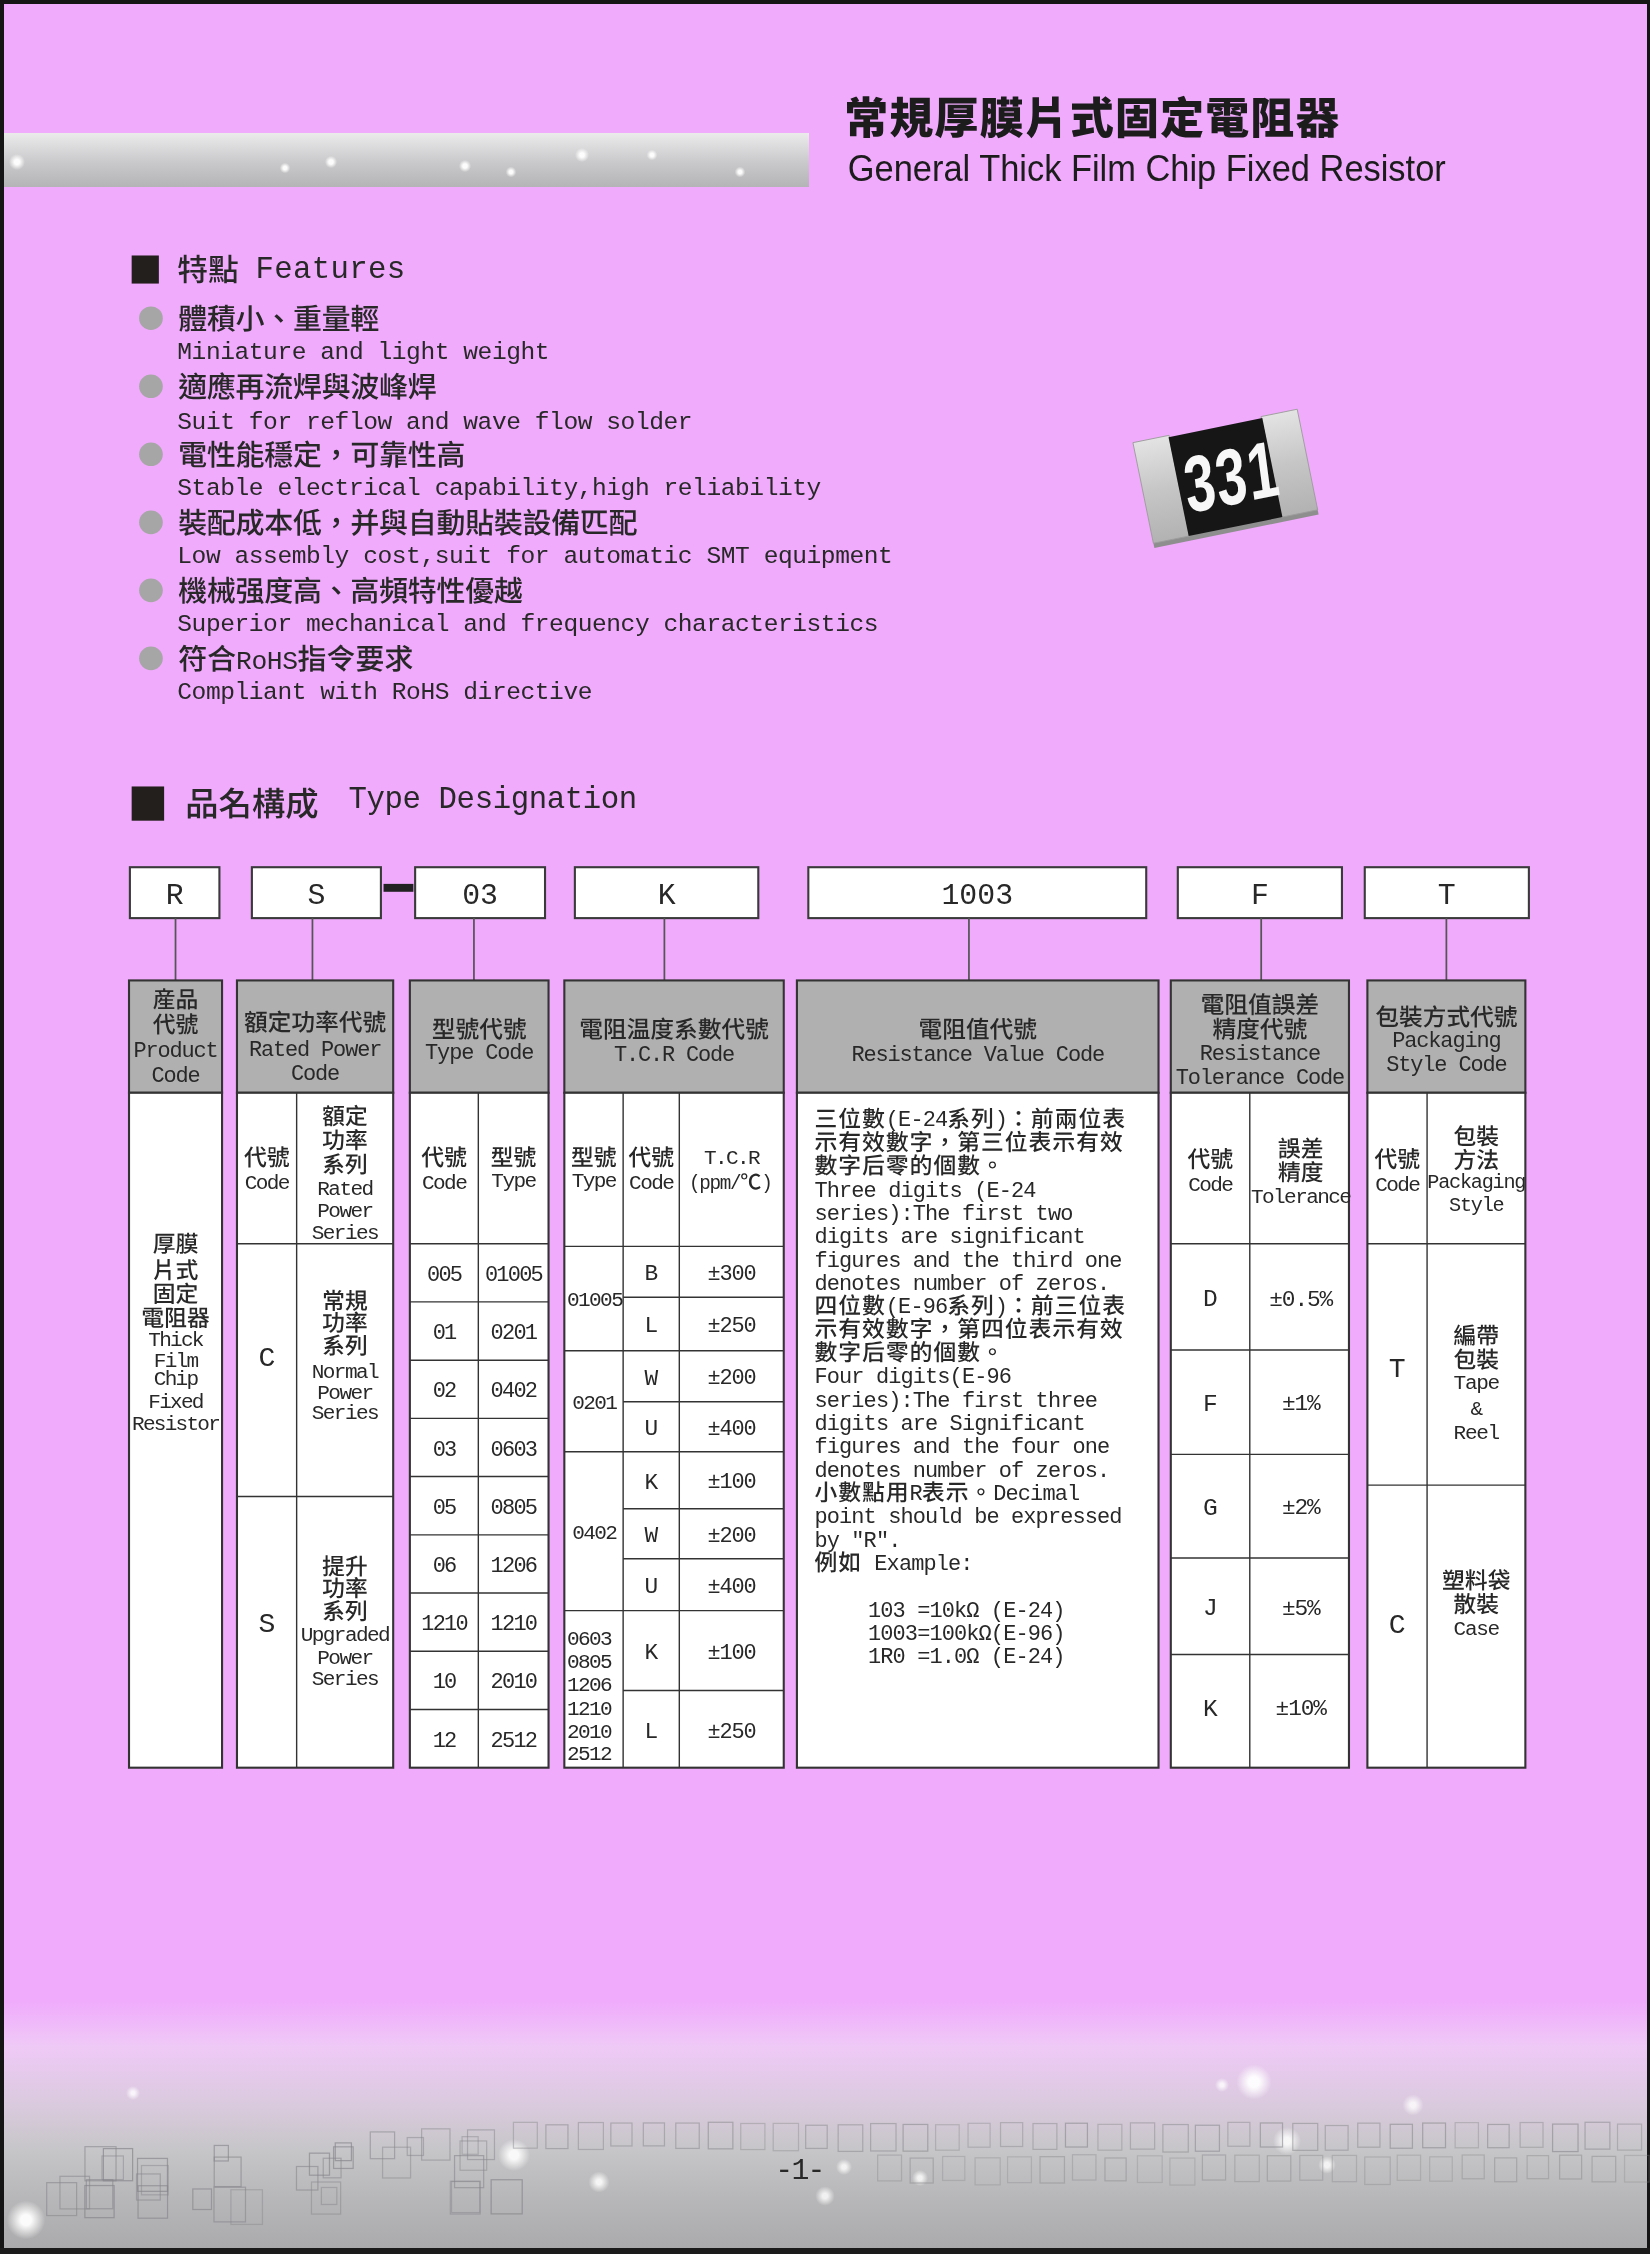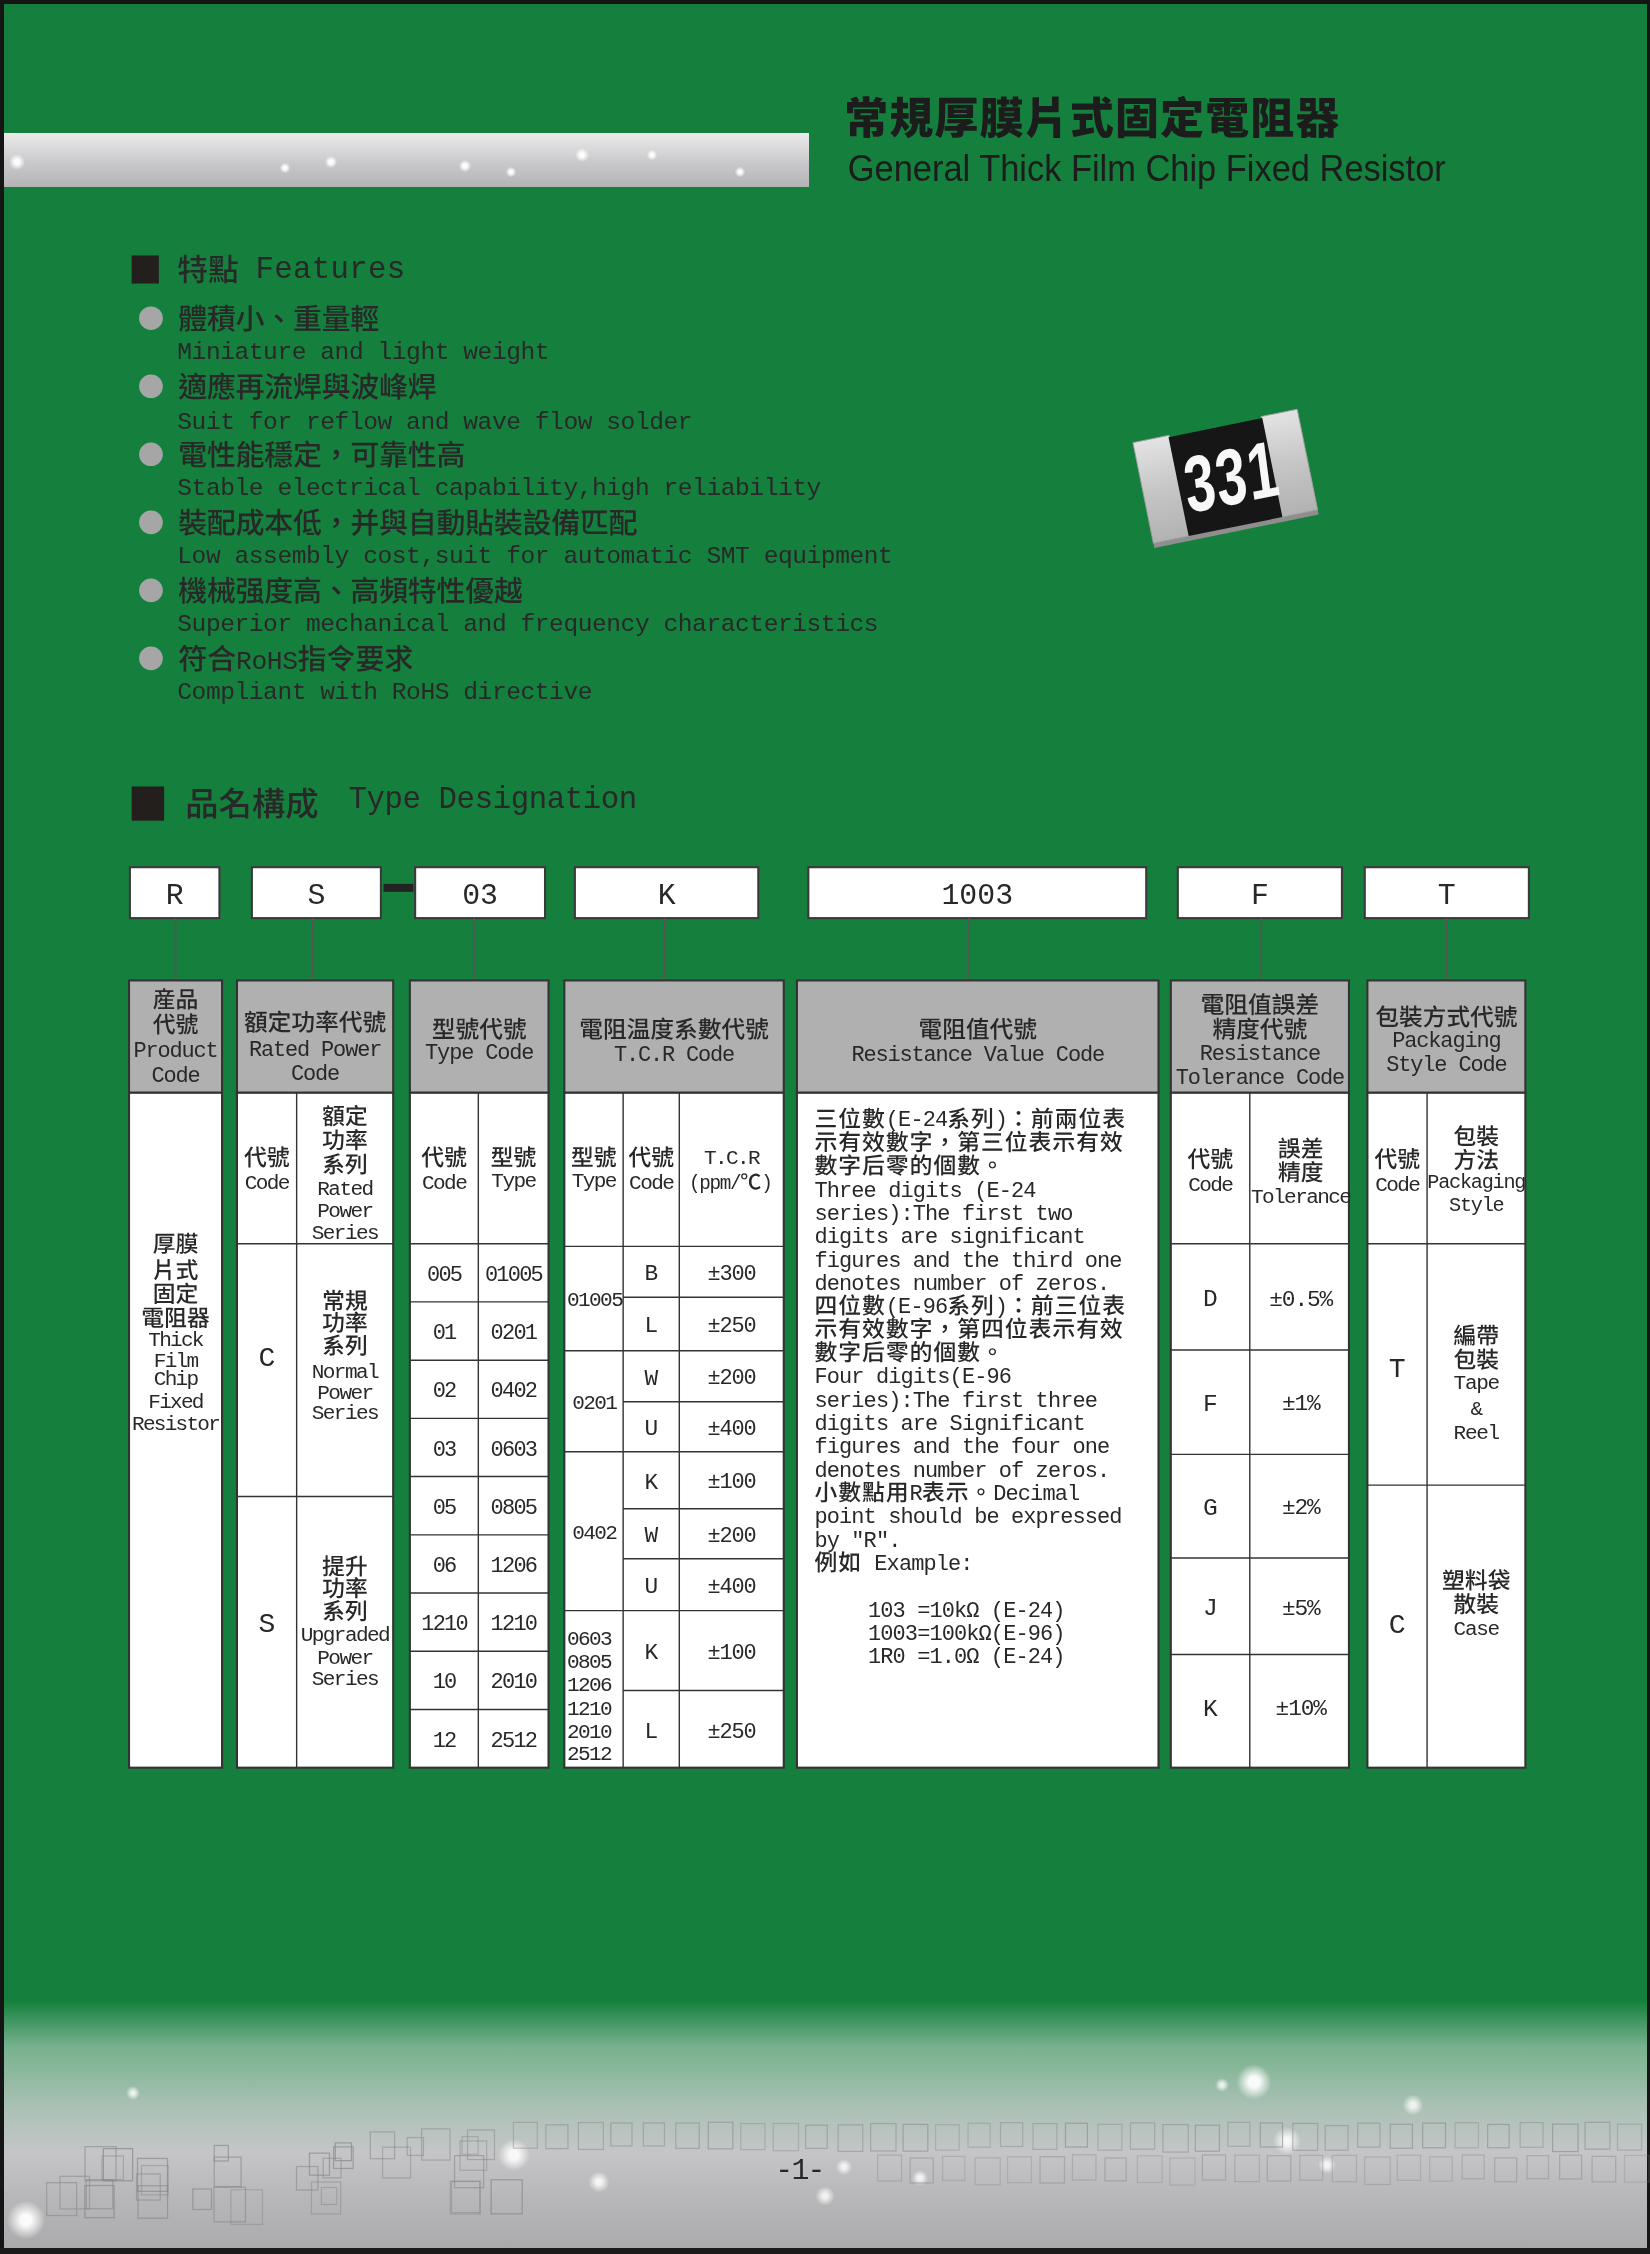--- a/index.html
+++ b/index.html
@@ -1,15 +1,15 @@
 <!DOCTYPE html>
 <html style="font-size:14px"><head><meta charset="utf-8">
 <style>
 html,body{margin:0;padding:0;background:#fff}
-#page{position:relative;width:1650px;height:2254px;background:#15803d;overflow:hidden;font-family:"Liberation Sans",sans-serif}
+#page{position:relative;width:1650px;height:2254px;background:#f0abfc;overflow:hidden;font-family:"Liberation Sans",sans-serif}
 .abs{position:absolute}
 </style></head>
 <body>
 
 <div id="page">
 
 <div class="abs" style="left:4.4px;top:133px;width:805px;height:54px;background:radial-gradient(circle at 13px 29px, rgba(255,255,255,.95) 2.6px, rgba(255,255,255,0) 8px),radial-gradient(circle at 281px 35px, rgba(255,255,255,.95) 1.8px, rgba(255,255,255,0) 5.3px),radial-gradient(circle at 327px 29px, rgba(255,255,255,.95) 2.2px, rgba(255,255,255,0) 6.1px),radial-gradient(circle at 461px 33px, rgba(255,255,255,.95) 2.2px, rgba(255,255,255,0) 6.1px),radial-gradient(circle at 507px 39px, rgba(255,255,255,.95) 1.8px, rgba(255,255,255,0) 5.3px),radial-gradient(circle at 578px 22px, rgba(255,255,255,.95) 2.2px, rgba(255,255,255,0) 7px),radial-gradient(circle at 648px 22px, rgba(255,255,255,.95) 1.8px, rgba(255,255,255,0) 5.3px),radial-gradient(circle at 736px 39px, rgba(255,255,255,.95) 1.8px, rgba(255,255,255,0) 5.3px),linear-gradient(180deg,#ebebec 0%,#c9c9cb 55%,#b4b4b6 100%)"></div>
 
 <div class="abs" style="left:0;top:2001px;width:1650px;height:253px;background:radial-gradient(circle at 26px 219px, rgba(255,255,255,0.95) 5.3px, rgba(255,255,255,0) 19.3px),radial-gradient(circle at 514px 154px, rgba(255,255,255,0.9) 4.4px, rgba(255,255,255,0) 16px),radial-gradient(circle at 599px 181px, rgba(255,255,255,0.85) 2.6px, rgba(255,255,255,0) 10.5px),radial-gradient(circle at 825px 195px, rgba(255,255,255,0.8) 2.6px, rgba(255,255,255,0) 9.7px),radial-gradient(circle at 1254px 81px, rgba(255,255,255,0.95) 5.3px, rgba(255,255,255,0) 17.6px),radial-gradient(circle at 1222px 84px, rgba(255,255,255,0.8) 1.8px, rgba(255,255,255,0) 7px),radial-gradient(circle at 1287px 140px, rgba(255,255,255,0.85) 3.5px, rgba(255,255,255,0) 14px),radial-gradient(circle at 1327px 164px, rgba(255,255,255,0.8) 2.6px, rgba(255,255,255,0) 8.8px),radial-gradient(circle at 1413px 104px, rgba(255,255,255,0.8) 2.6px, rgba(255,255,255,0) 10.5px),radial-gradient(circle at 133px 92px, rgba(255,255,255,0.8) 1.8px, rgba(255,255,255,0) 7px),radial-gradient(circle at 844px 166px, rgba(255,255,255,0.8) 2.2px, rgba(255,255,255,0) 8px),radial-gradient(circle at 920px 177px, rgba(255,255,255,0.8) 2.2px, rgba(255,255,255,0) 8px),linear-gradient(180deg,rgba(255,255,255,0) 0%,rgba(238,238,240,.45) 18%,rgba(210,210,212,.8) 43%,#c5c5c7 60%,#b7b7b9 78%,#a9a9ab 100%)"></div>
 

